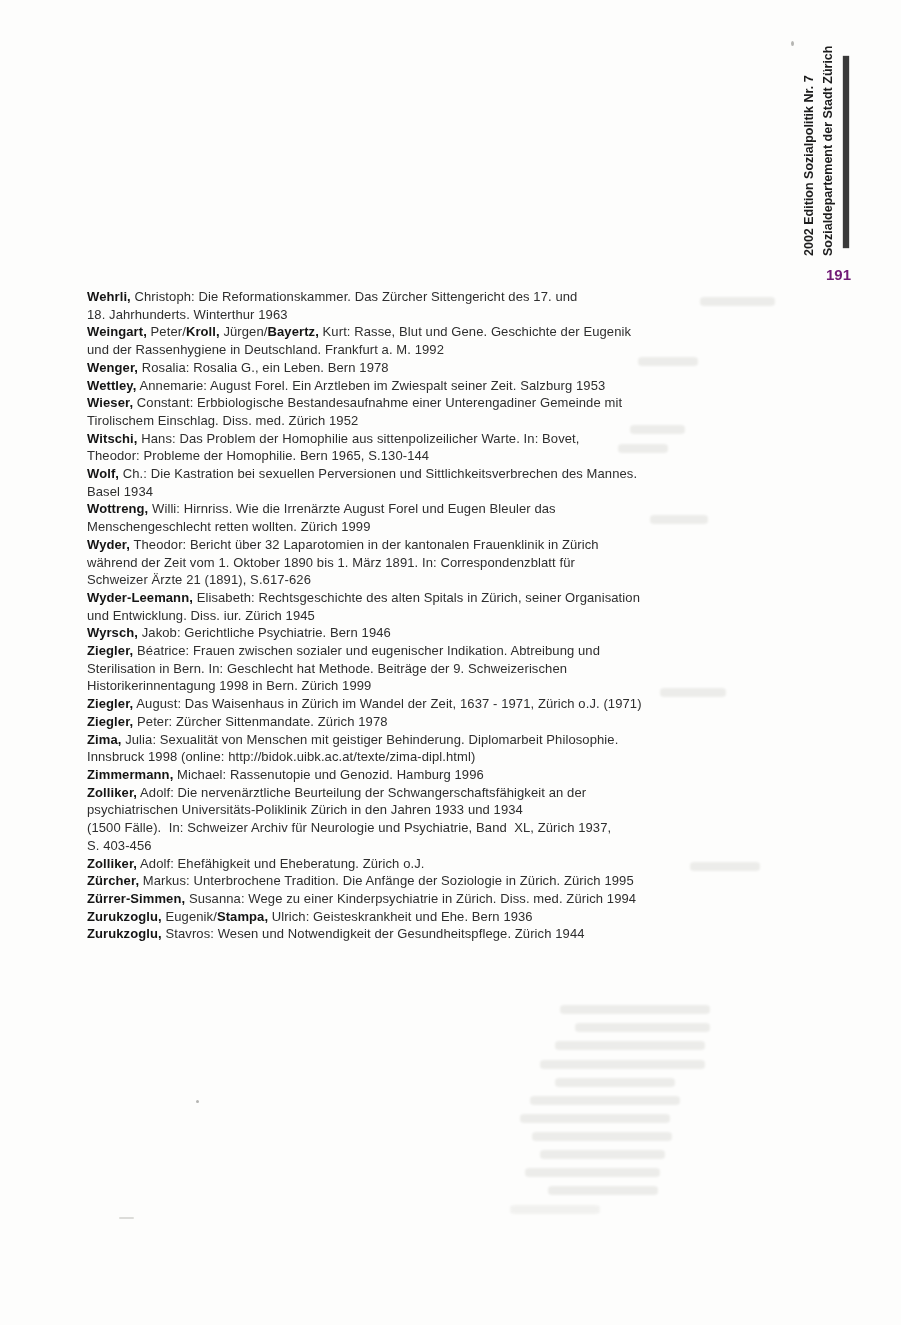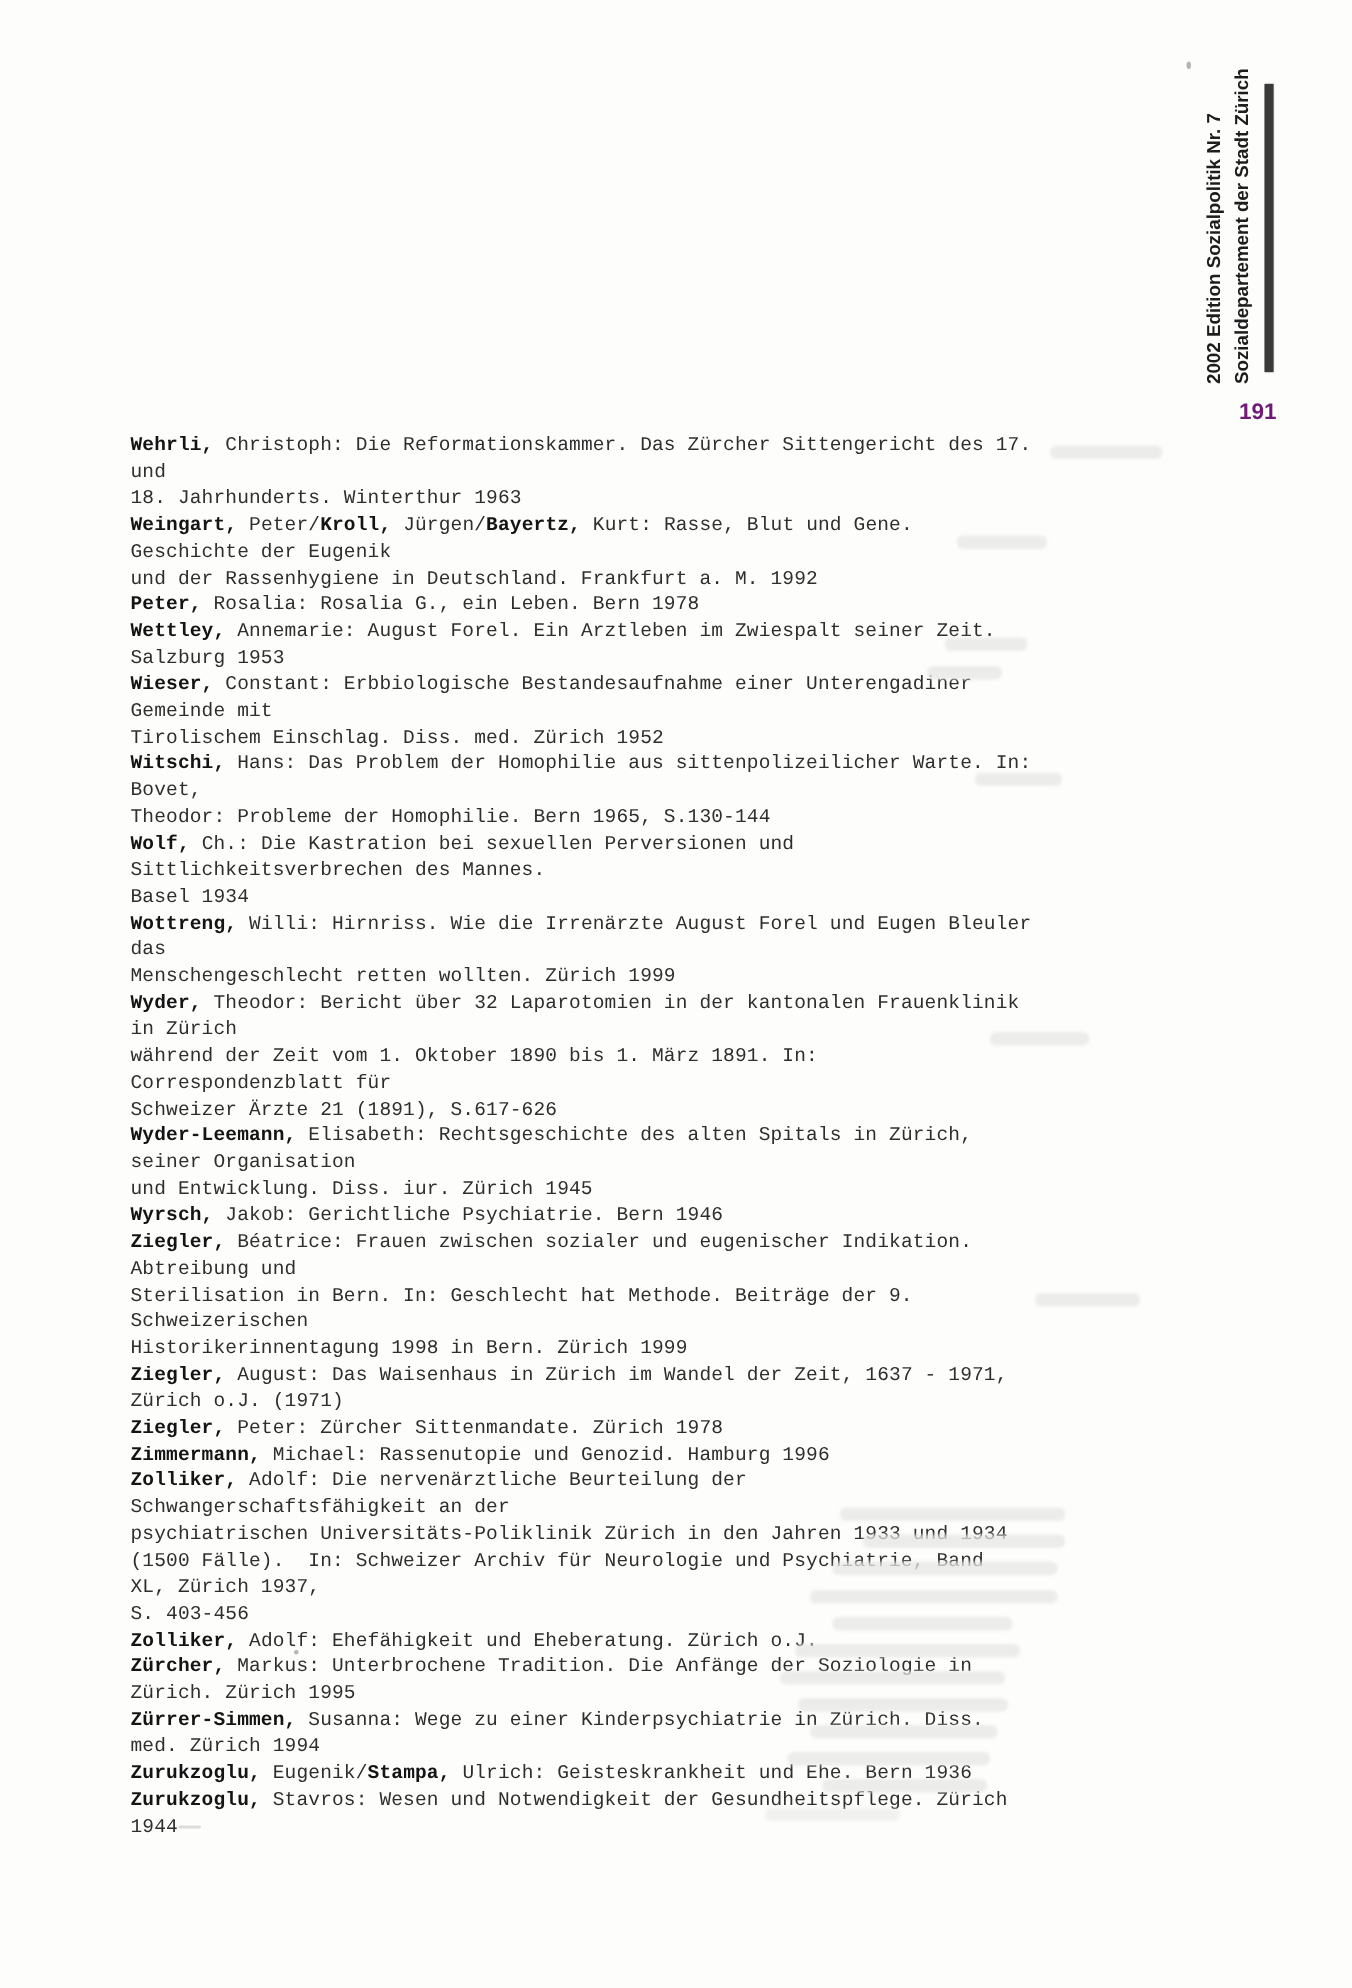--- a/index.html
+++ b/index.html
@@ -24,21 +24,20 @@
     top: 288px;
     width: 605px;
     color: #2e2e2e;
     font-size: 13px;
     line-height: 17.7px;
     letter-spacing: 0.1px;
   }
   .entry {
     margin: 0;
     white-space: pre-wrap;
-    font-family: Liberation Mono, monospace;
   }
   .entry .b {
     font-weight: 700;
     color: #141414;
   }
   
   .sidebar-rotated {
     position: absolute;
     left: 717px;
     top: 133px;
@@ -99,41 +98,43 @@
     <div>Sozialdepartement der Stadt Zürich</div>
   </div>
   <div class="sidebar-bar"></div>
   <div class="page-number">191</div>
 
   <main class="bibliography" id="bib">
       <p class="entry"><span class="b">Wehrli,</span><span> Christoph: Die Reformationskammer. Das Zürcher Sittengericht des 17. und
 18. Jahrhunderts. Winterthur 1963</span></p>
       <p class="entry"><span class="b">Weingart,</span><span> Peter/</span><span class="b">Kroll,</span><span> Jürgen/</span><span class="b">Bayertz,</span><span> Kurt: Rasse, Blut und Gene. Geschichte der Eugenik
 und der Rassenhygiene in Deutschland. Frankfurt a. M. 1992</span></p>
-      <p class="entry"><span class="b">Peter,</span><span> Rosalia: Rosalia G., ein Leben. Bern 1978</span></p>
+      <p class="entry"><span class="b">Wenger,</span><span> Rosalia: Rosalia G., ein Leben. Bern 1978</span></p>
       <p class="entry"><span class="b">Wettley,</span><span> Annemarie: August Forel. Ein Arztleben im Zwiespalt seiner Zeit. Salzburg 1953</span></p>
       <p class="entry"><span class="b">Wieser,</span><span> Constant: Erbbiologische Bestandesaufnahme einer Unterengadiner Gemeinde mit
 Tirolischem Einschlag. Diss. med. Zürich 1952</span></p>
       <p class="entry"><span class="b">Witschi,</span><span> Hans: Das Problem der Homophilie aus sittenpolizeilicher Warte. In: Bovet,
 Theodor: Probleme der Homophilie. Bern 1965, S.130-144</span></p>
       <p class="entry"><span class="b">Wolf,</span><span> Ch.: Die Kastration bei sexuellen Perversionen und Sittlichkeitsverbrechen des Mannes.
 Basel 1934</span></p>
       <p class="entry"><span class="b">Wottreng,</span><span> Willi: Hirnriss. Wie die Irrenärzte August Forel und Eugen Bleuler das
 Menschengeschlecht retten wollten. Zürich 1999</span></p>
       <p class="entry"><span class="b">Wyder,</span><span> Theodor: Bericht über 32 Laparotomien in der kantonalen Frauenklinik in Zürich
 während der Zeit vom 1. Oktober 1890 bis 1. März 1891. In: Correspondenzblatt für
 Schweizer Ärzte 21 (1891), S.617-626</span></p>
       <p class="entry"><span class="b">Wyder-Leemann,</span><span> Elisabeth: Rechtsgeschichte des alten Spitals in Zürich, seiner Organisation
 und Entwicklung. Diss. iur. Zürich 1945</span></p>
       <p class="entry"><span class="b">Wyrsch,</span><span> Jakob: Gerichtliche Psychiatrie. Bern 1946</span></p>
       <p class="entry"><span class="b">Ziegler,</span><span> Béatrice: Frauen zwischen sozialer und eugenischer Indikation. Abtreibung und
 Sterilisation in Bern. In: Geschlecht hat Methode. Beiträge der 9. Schweizerischen
 Historikerinnentagung 1998 in Bern. Zürich 1999</span></p>
       <p class="entry"><span class="b">Ziegler,</span><span> August: Das Waisenhaus in Zürich im Wandel der Zeit, 1637 - 1971, Zürich o.J. (1971)</span></p>
       <p class="entry"><span class="b">Ziegler,</span><span> Peter: Zürcher Sittenmandate. Zürich 1978</span></p>
+      <p class="entry"><span class="b">Zima,</span><span> Julia: Sexualität von Menschen mit geistiger Behinderung. Diplomarbeit Philosophie.
+Innsbruck 1998 (online: http://bidok.uibk.ac.at/texte/zima-dipl.html)</span></p>
       <p class="entry"><span class="b">Zimmermann,</span><span> Michael: Rassenutopie und Genozid. Hamburg 1996</span></p>
       <p class="entry"><span class="b">Zolliker,</span><span> Adolf: Die nervenärztliche Beurteilung der Schwangerschaftsfähigkeit an der
 psychiatrischen Universitäts-Poliklinik Zürich in den Jahren 1933 und 1934
 (1500 Fälle).  In: Schweizer Archiv für Neurologie und Psychiatrie, Band  XL, Zürich 1937,
 S. 403-456</span></p>
       <p class="entry"><span class="b">Zolliker,</span><span> Adolf: Ehefähigkeit und Eheberatung. Zürich o.J.</span></p>
       <p class="entry"><span class="b">Zürcher,</span><span> Markus: Unterbrochene Tradition. Die Anfänge der Soziologie in Zürich. Zürich 1995</span></p>
       <p class="entry"><span class="b">Zürrer-Simmen,</span><span> Susanna: Wege zu einer Kinderpsychiatrie in Zürich. Diss. med. Zürich 1994</span></p>
       <p class="entry"><span class="b">Zurukzoglu,</span><span> Eugenik/</span><span class="b">Stampa,</span><span> Ulrich: Geisteskrankheit und Ehe. Bern 1936</span></p>
       <p class="entry"><span class="b">Zurukzoglu,</span><span> Stavros: Wesen und Notwendigkeit der Gesundheitspflege. Zürich 1944</span></p>

